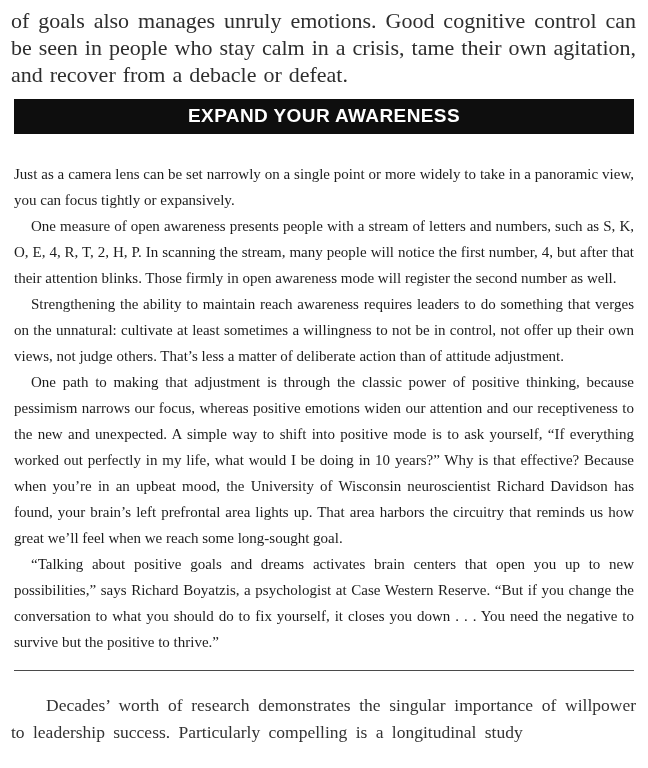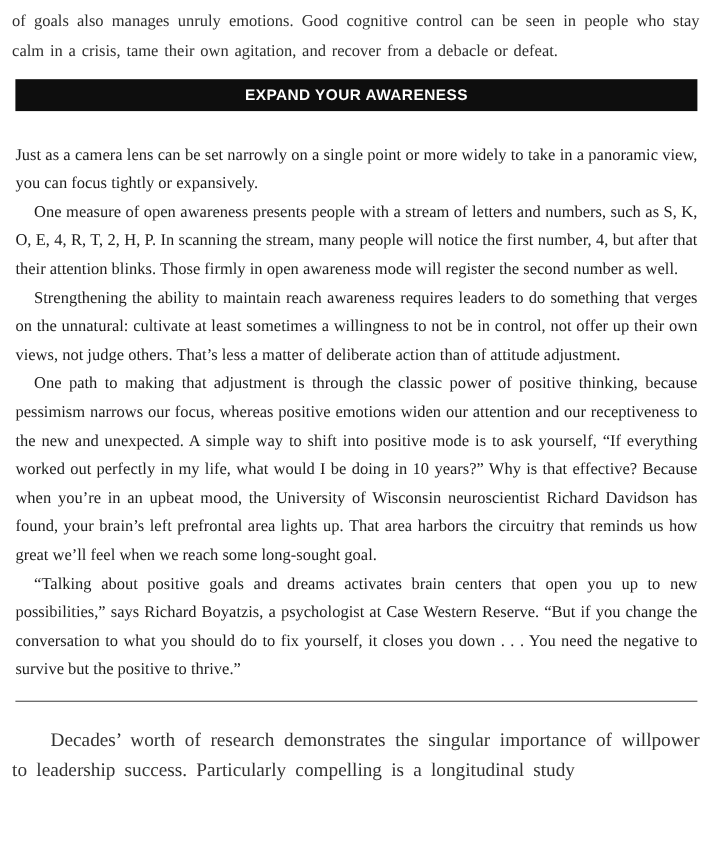--- a/index.html
+++ b/index.html
@@ -16,34 +16,34 @@
     overflow: hidden;
     font-kerning: normal;
   }
   .serif {
     font-family: "Liberation Serif", "DejaVu Serif", serif;
     color: #2e2e2e;
     text-align: justify;
     margin: 0;
   }
   .serif.top {
-    font-size: 15px;
+    font-size: 22px;
     line-height: 27px;
     padding: 7px 12px 0 11px;
     word-spacing: 1.5px;
   }
   .box {
     margin: 11px 14px 0 14px;
   }
   .box-header {
     background: #0e0e0e;
     color: #ffffff;
     font-family: "Liberation Sans", "DejaVu Sans", sans-serif;
     font-weight: bold;
-    font-size: 14px;
+    font-size: 19px;
     letter-spacing: 0.4px;
     text-align: center;
     padding: 6px 0 7px 0;
   }
   .box-body {
     padding-top: 27px;
     font-family: Liberation Serif, serif;
     font-size: 15px;
     line-height: 26px;
     color: #1c1c1c;

